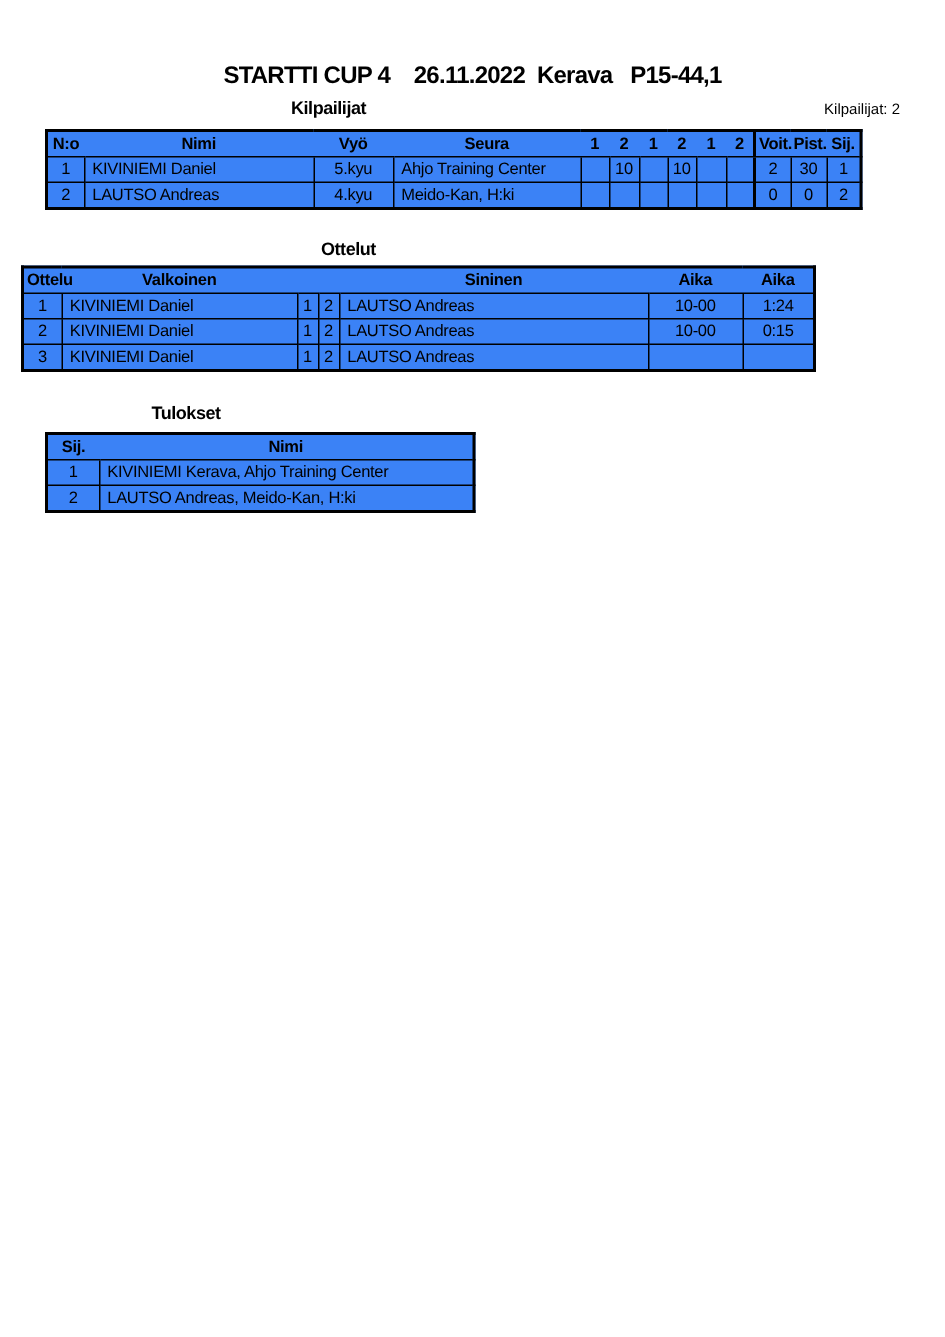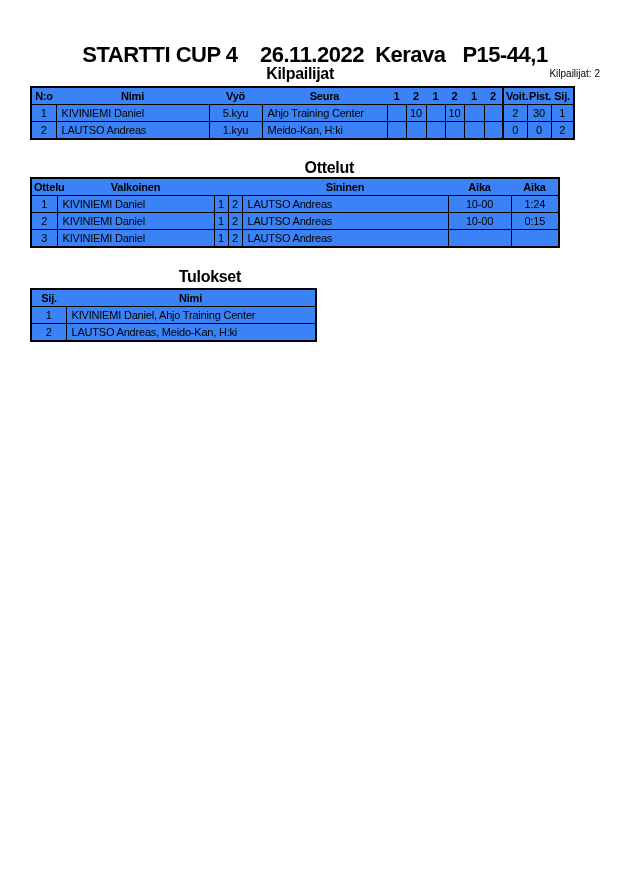--- a/index.html
+++ b/index.html
@@ -3,40 +3,40 @@
 <meta charset="utf-8">
 <style>
   html,body { margin:0; padding:0; background:#ffffff; }
   .page {
     position:relative; width:630px; height:891px; background:#ffffff;
     font-family:"Liberation Sans", sans-serif; color:#000;
     overflow:hidden;
   }
   .title {
     position:absolute; top:42px; left:0; width:630px;
-    text-align:center; font-size:22px; font-weight:bold;
+    text-align:center; font-size:16px; font-weight:bold;
     white-space:pre; letter-spacing:-0.5px;
   }
   .section-heading {
-    position:absolute; width:140px; text-align:right;
-    font-size:16px; font-weight:bold; letter-spacing:-0.3px;
+    position:absolute; width:140px; text-align:left;
+    font-size:12px; font-weight:bold; letter-spacing:-0.3px;
   }
   #h-kilpailijat { top:65px;  left:194px; }
   #h-ottelut     { top:159px; left:214px; }
   #h-tulokset    { top:268px; left:101px; }
   .count-label {
     position:absolute; top:68px; left:535px; width:65px;
     text-align:right; font-size:10px;
   }
   table {
     position:absolute; border-collapse:collapse; table-layout:fixed;
     border:2px solid #000; background:#3b82f6;
   }
   #t1 { top:86px;  left:30px; width:543px; }
-  #t2 { top:177px; left:30px; width:528px; }
+  #t2 { top:177px; left:14px; width:528px; }
   #t3 { top:288px; left:30px; width:285px; }
   th, td {
     height:16px; padding:0 2px; font-size:11px; line-height:13px;
     white-space:nowrap; overflow:visible; letter-spacing:-0.2px;
   }
   td { border:1px solid #000; text-align:center; font-weight:normal; }
   thead th {
     border:none; border-bottom:1px solid #000;
     font-weight:bold; text-align:center;
   }
@@ -103,21 +103,21 @@
           <td>10</td>
           <td></td>
           <td></td>
           <td>2</td>
           <td>30</td>
           <td>1</td>
         </tr>
         <tr>
           <td>2</td>
           <td>LAUTSO Andreas</td>
-          <td>1.kyu</td>
+          <td>4.kyu</td>
           <td>Meido-Kan, H:ki</td>
           <td></td>
           <td></td>
           <td></td>
           <td></td>
           <td></td>
           <td></td>
           <td>0</td>
           <td>0</td>
           <td>2</td>
@@ -188,21 +188,21 @@
     </colgroup>
     <thead>
       <tr>
         <th>Sij.</th>
         <th>Nimi</th>
       </tr>
     </thead>
     <tbody>
         <tr>
           <td>1</td>
-          <td>KIVINIEMI Daniel, Ahjo Training Center</td>
+          <td>KIVINIEMI Kerava, Ahjo Training Center</td>
         </tr>
         <tr>
           <td>2</td>
           <td>LAUTSO Andreas, Meido-Kan, H:ki</td>
         </tr>
       </tbody>
   </table>
 
 </div>
 

